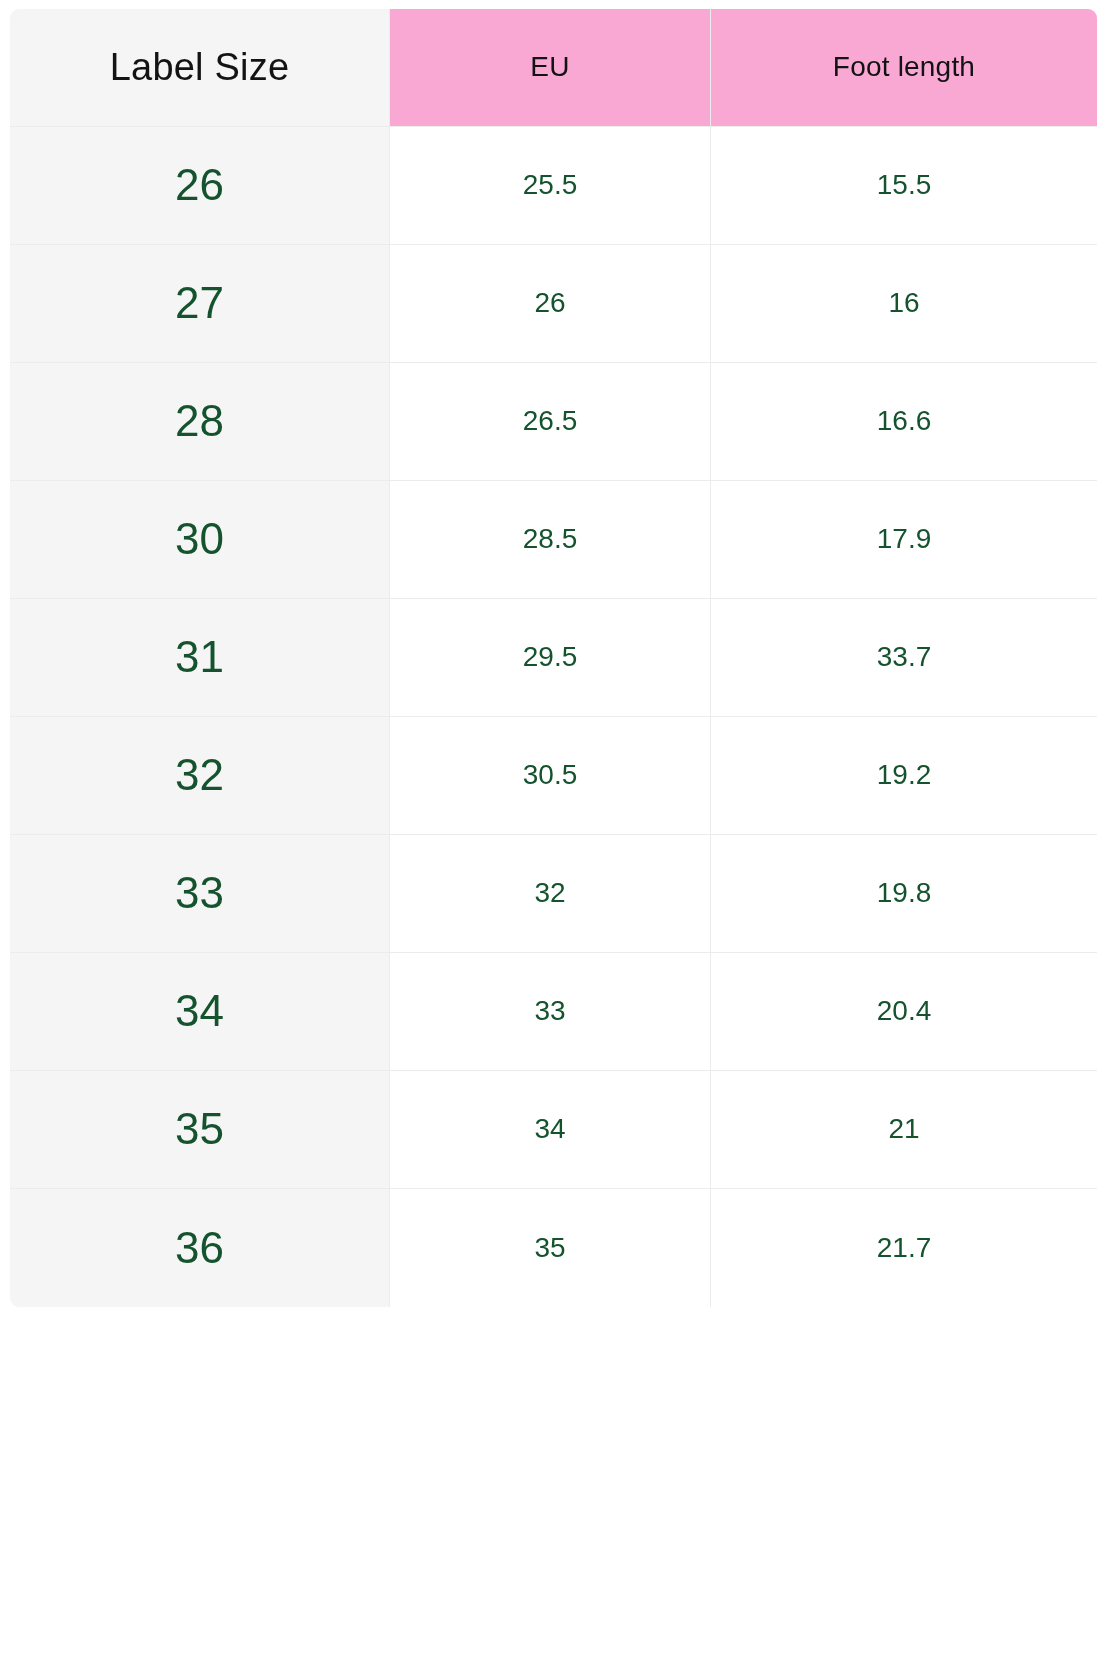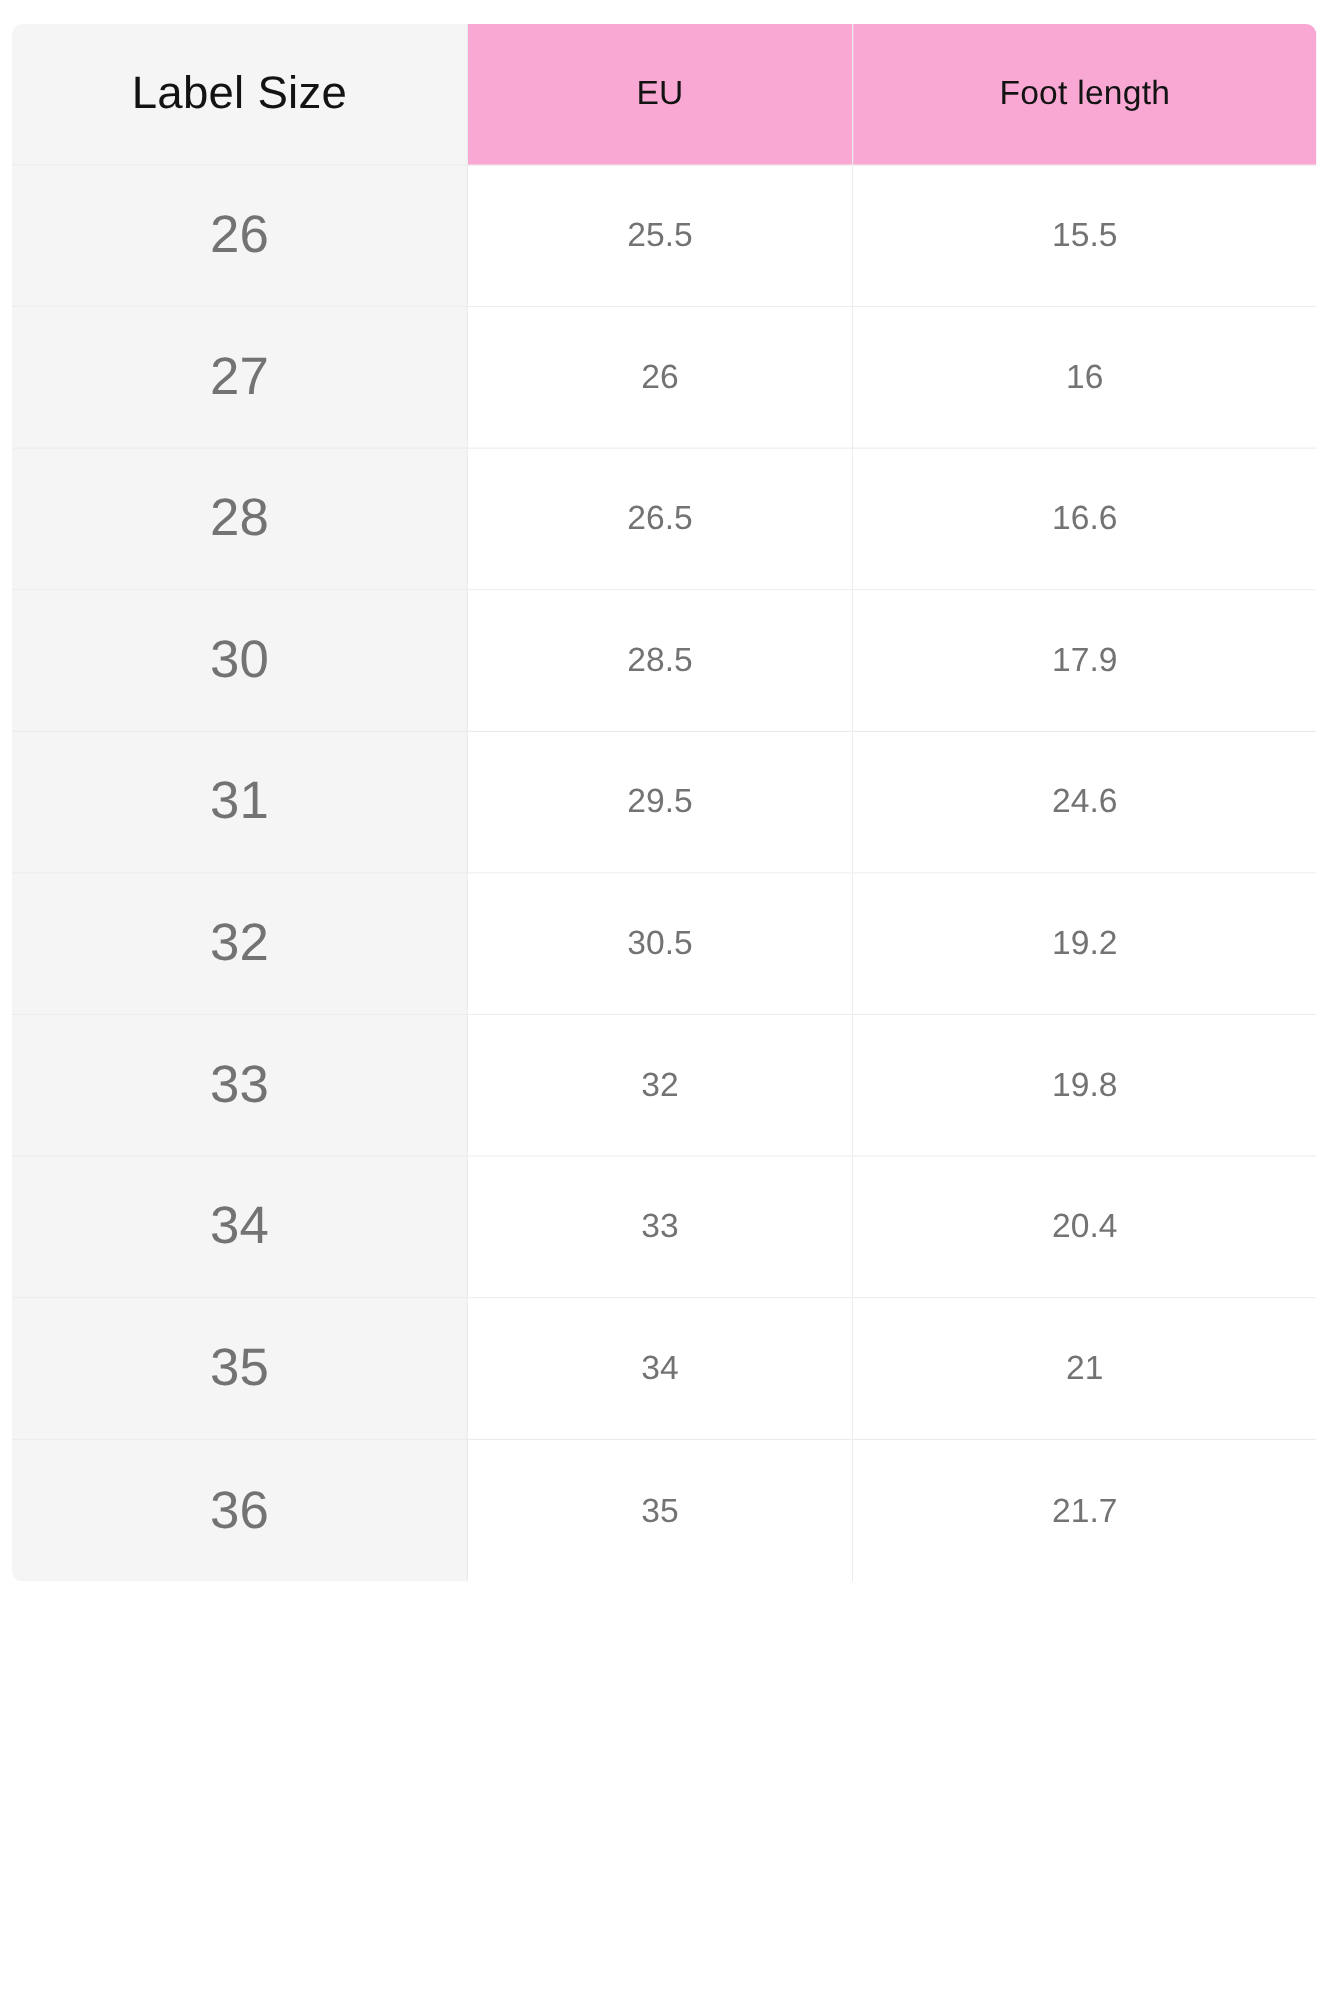--- a/index.html
+++ b/index.html
@@ -20,21 +20,21 @@
     position: relative;
     width: 1117px;
     height: 1660px;
     background: #ffffff;
     box-sizing: border-box;
   }
 
   .size-table-wrap {
     position: absolute;
     left: 10px;
-    top: 20px;
+    top: 9px;
     width: 1087px;
   }
 
   table.size-table {
     border-collapse: separate;
     border-spacing: 0;
     width: 1087px;
     table-layout: fixed;
     border-radius: 9px;
     overflow: hidden;
@@ -45,21 +45,21 @@
   table.size-table col.c2 { width: 321px; }
   table.size-table col.c3 { width: 386px; }
 
   table.size-table th,
   table.size-table td {
     text-align: center;
     vertical-align: middle;
     height: 118px;
     padding: 0 6px;
     box-sizing: border-box;
-    color: #737373;
+    color: #14532d;
     border-right: 1px solid #ececec;
     border-bottom: 1px solid #ececec;
     font-weight: 400;
     line-height: 1.15;
     overflow: hidden;
     white-space: nowrap;
   }
 
   table.size-table th:last-child,
   table.size-table td:last-child {
@@ -131,21 +131,21 @@
             <td>16.6</td>
           </tr>
           <tr>
             <td class="col-label">30</td>
             <td>28.5</td>
             <td>17.9</td>
           </tr>
           <tr>
             <td class="col-label">31</td>
             <td>29.5</td>
-            <td>24.6</td>
+            <td>33.7</td>
           </tr>
           <tr>
             <td class="col-label">32</td>
             <td>30.5</td>
             <td>19.2</td>
           </tr>
           <tr>
             <td class="col-label">33</td>
             <td>32</td>
             <td>19.8</td>

